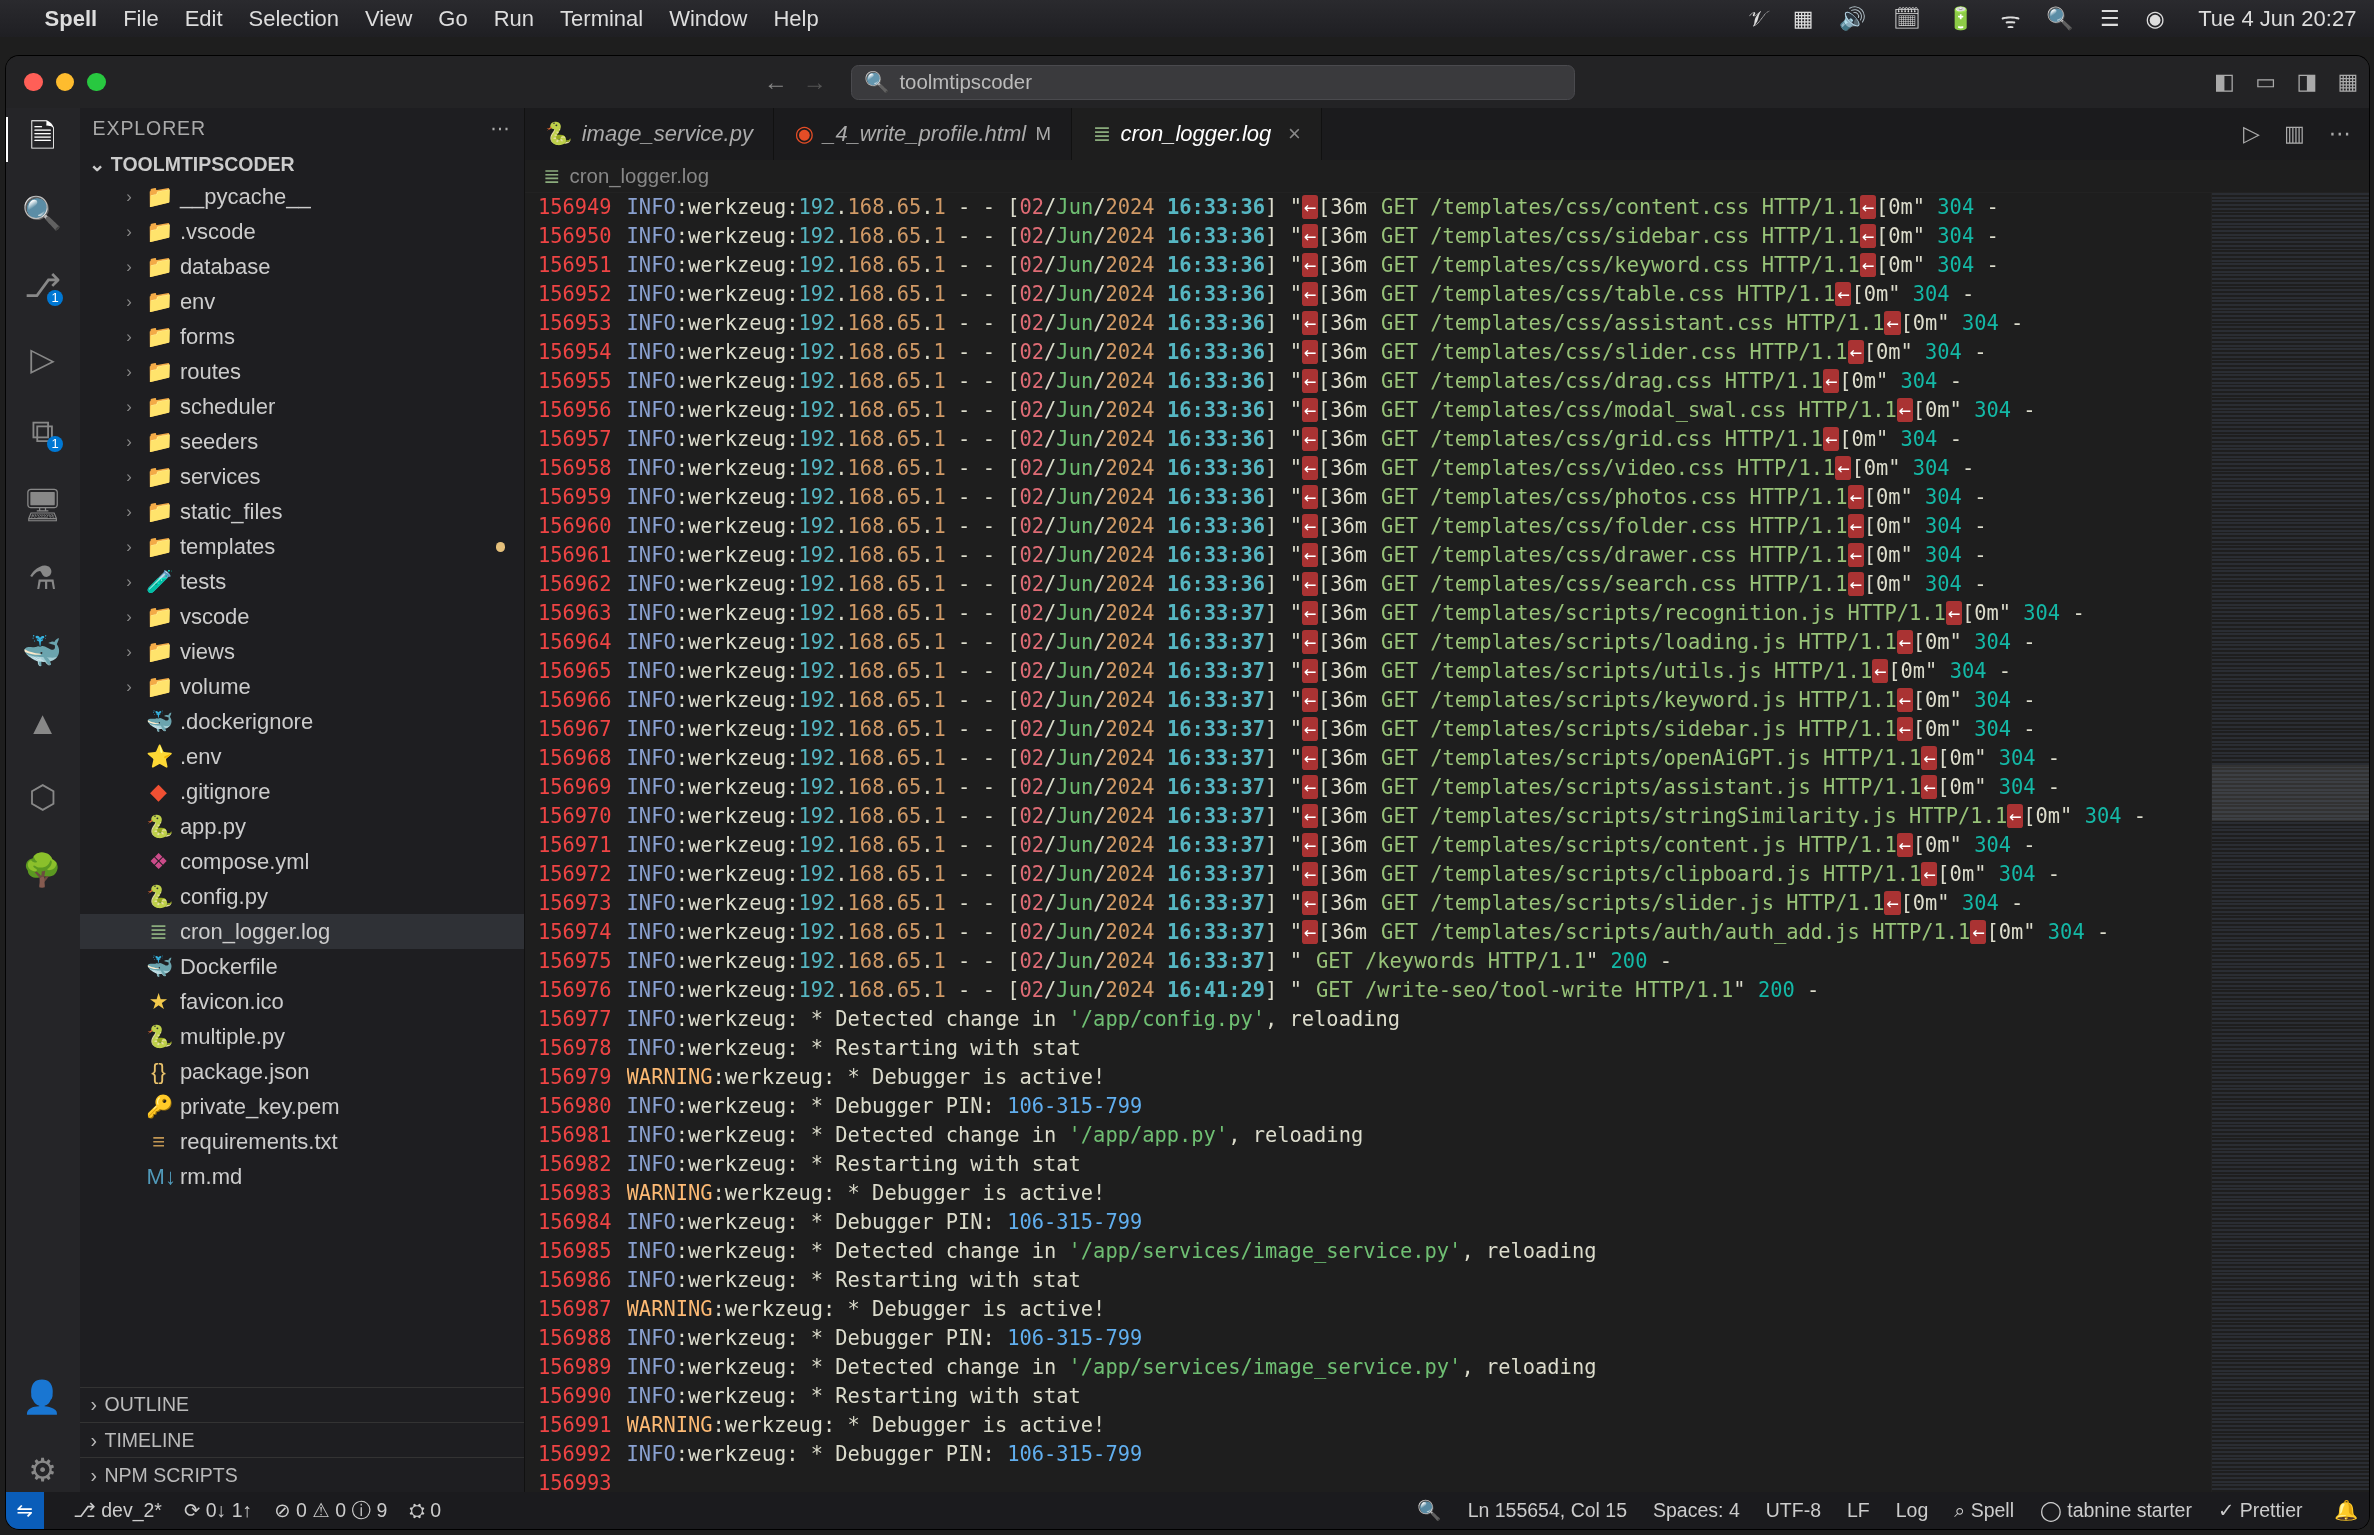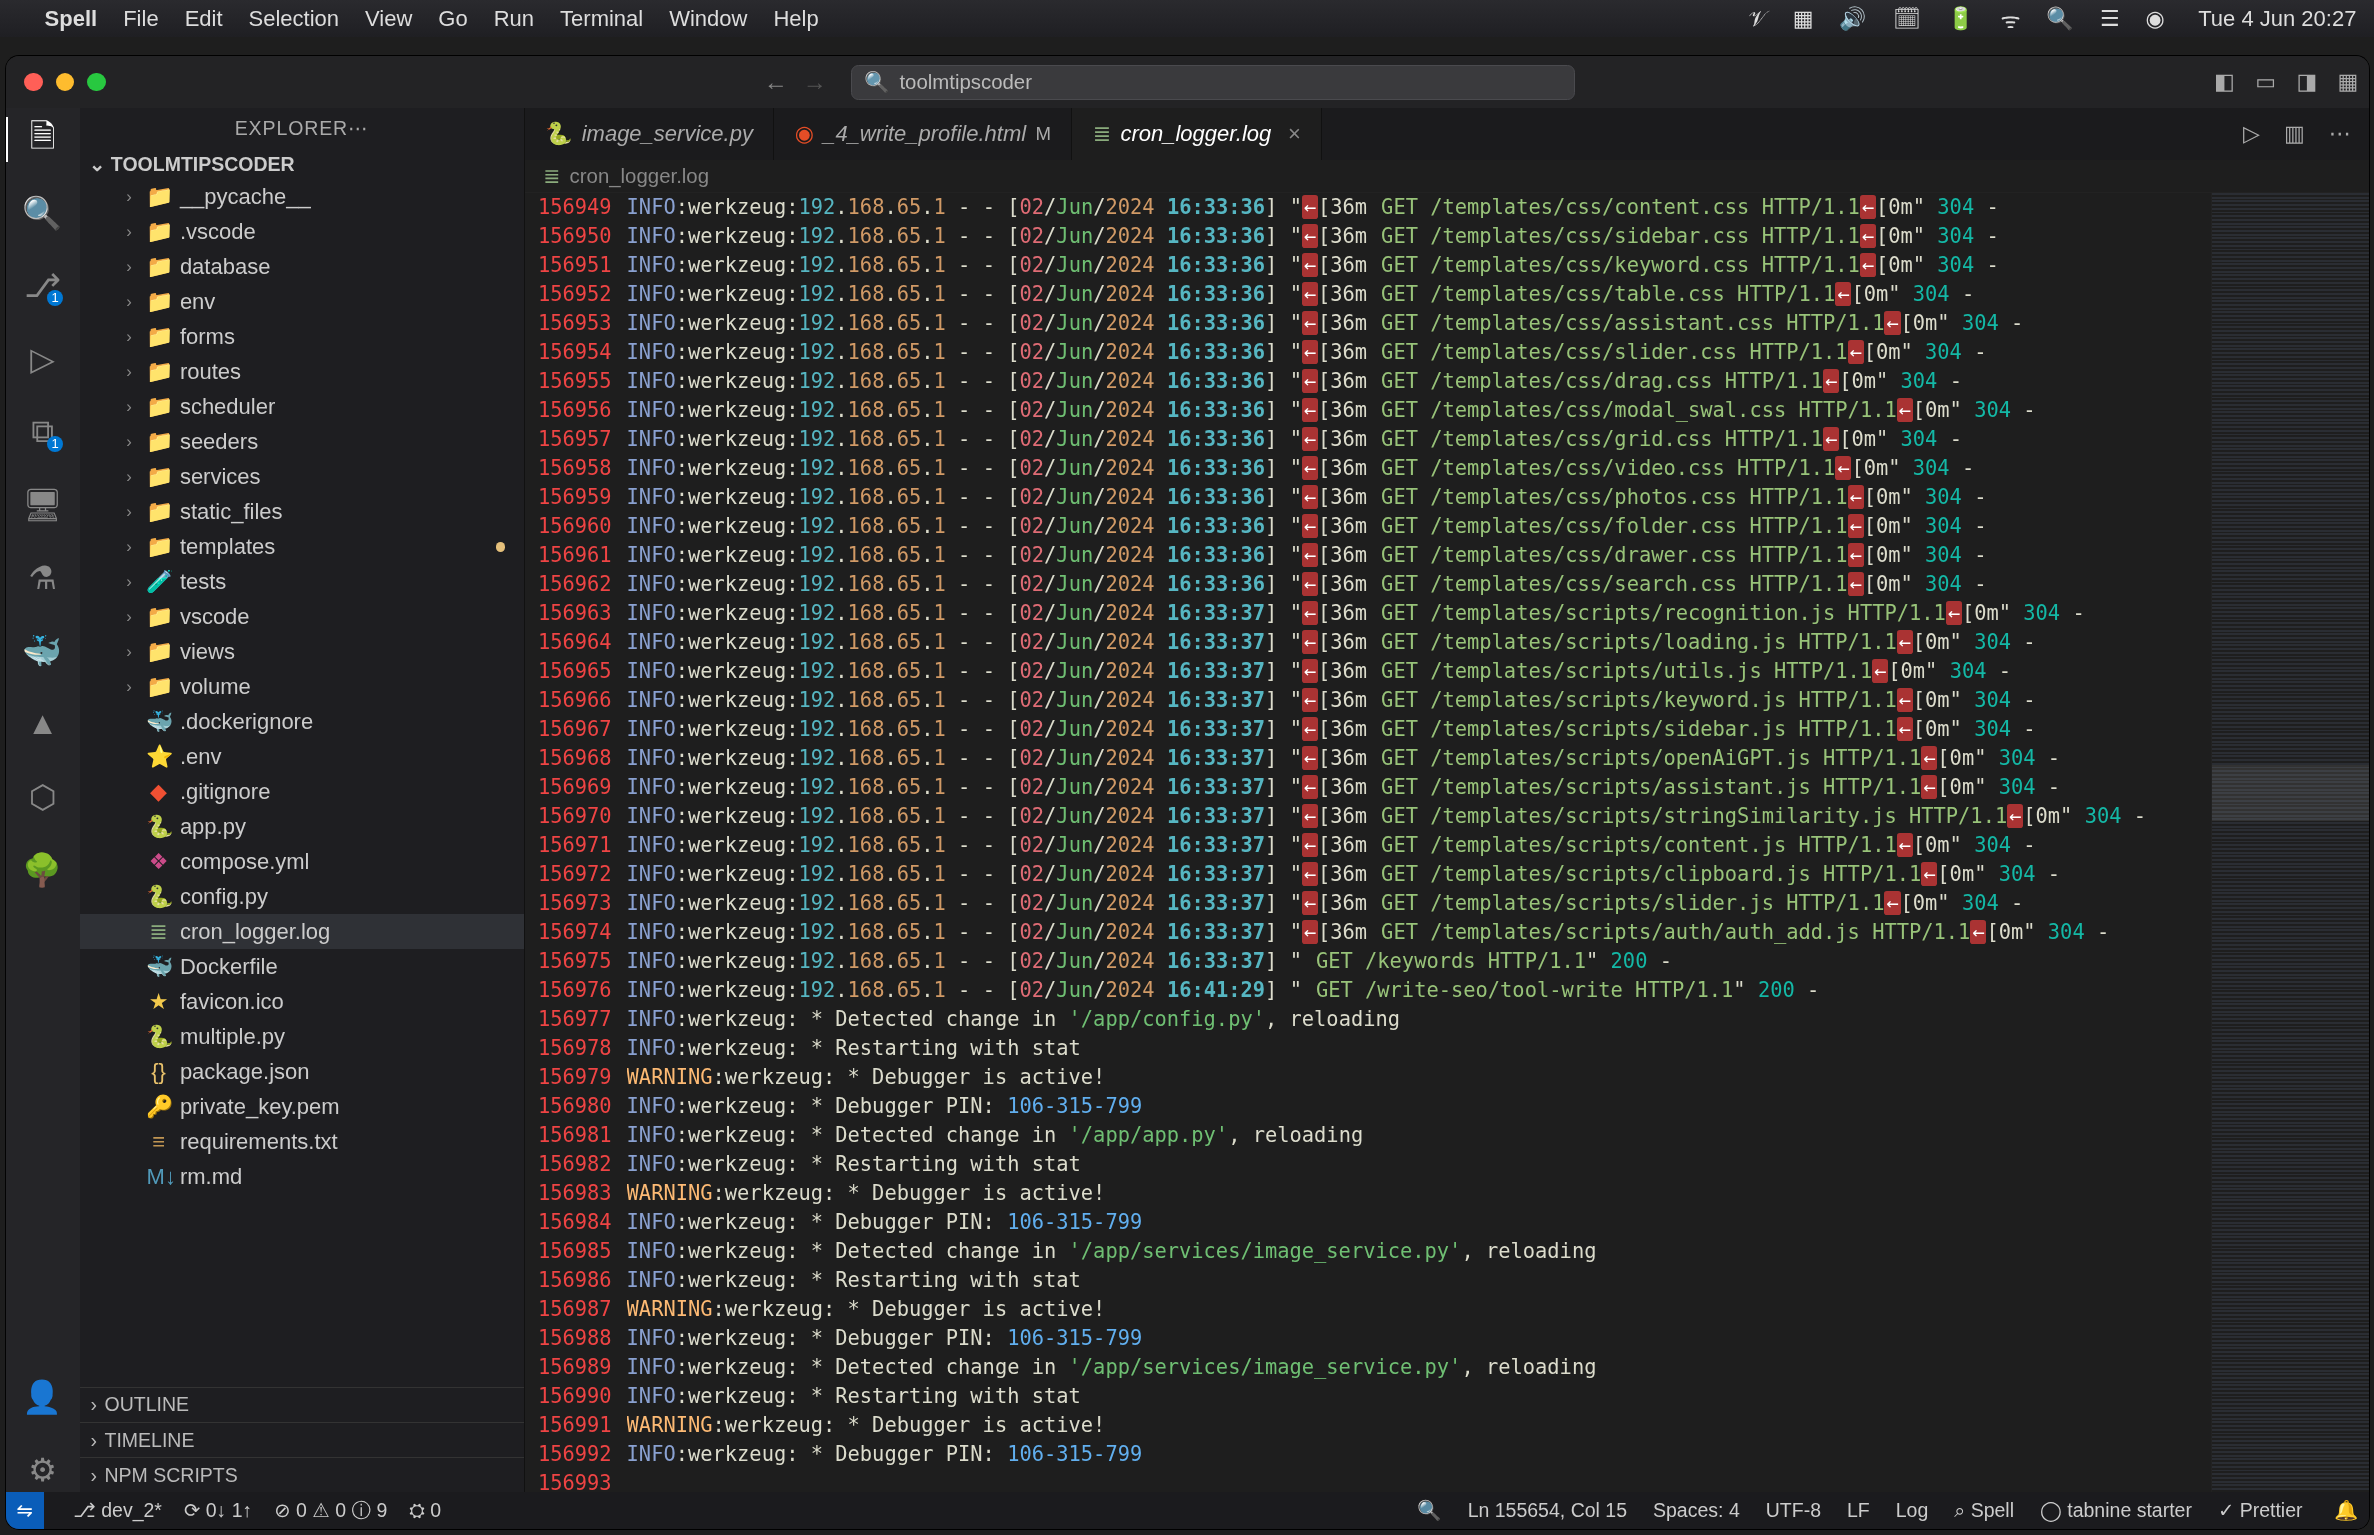--- a/index.html
+++ b/index.html
@@ -104,21 +104,21 @@
 
 
 .sidebar {
   width: 445px;
   background: #1e1e21;
   display: flex; flex-direction: column;
   border-right: 0.9px solid #111;
 }
 .sidebar-header {
   height: 41px;
-  display:flex; align-items:center; justify-content:center;
+  display:flex; align-items:center; justify-content:space-between;
   padding: 0 13px;
   color: #aaa;
   font-size: 19.5px;
   letter-spacing: 0.9px;
 }
 .sidebar-section-header {
   display:flex; align-items:center;
   padding: 3.7px 9.3px;
   color: #ccc;
   font-size: 19.5px;

